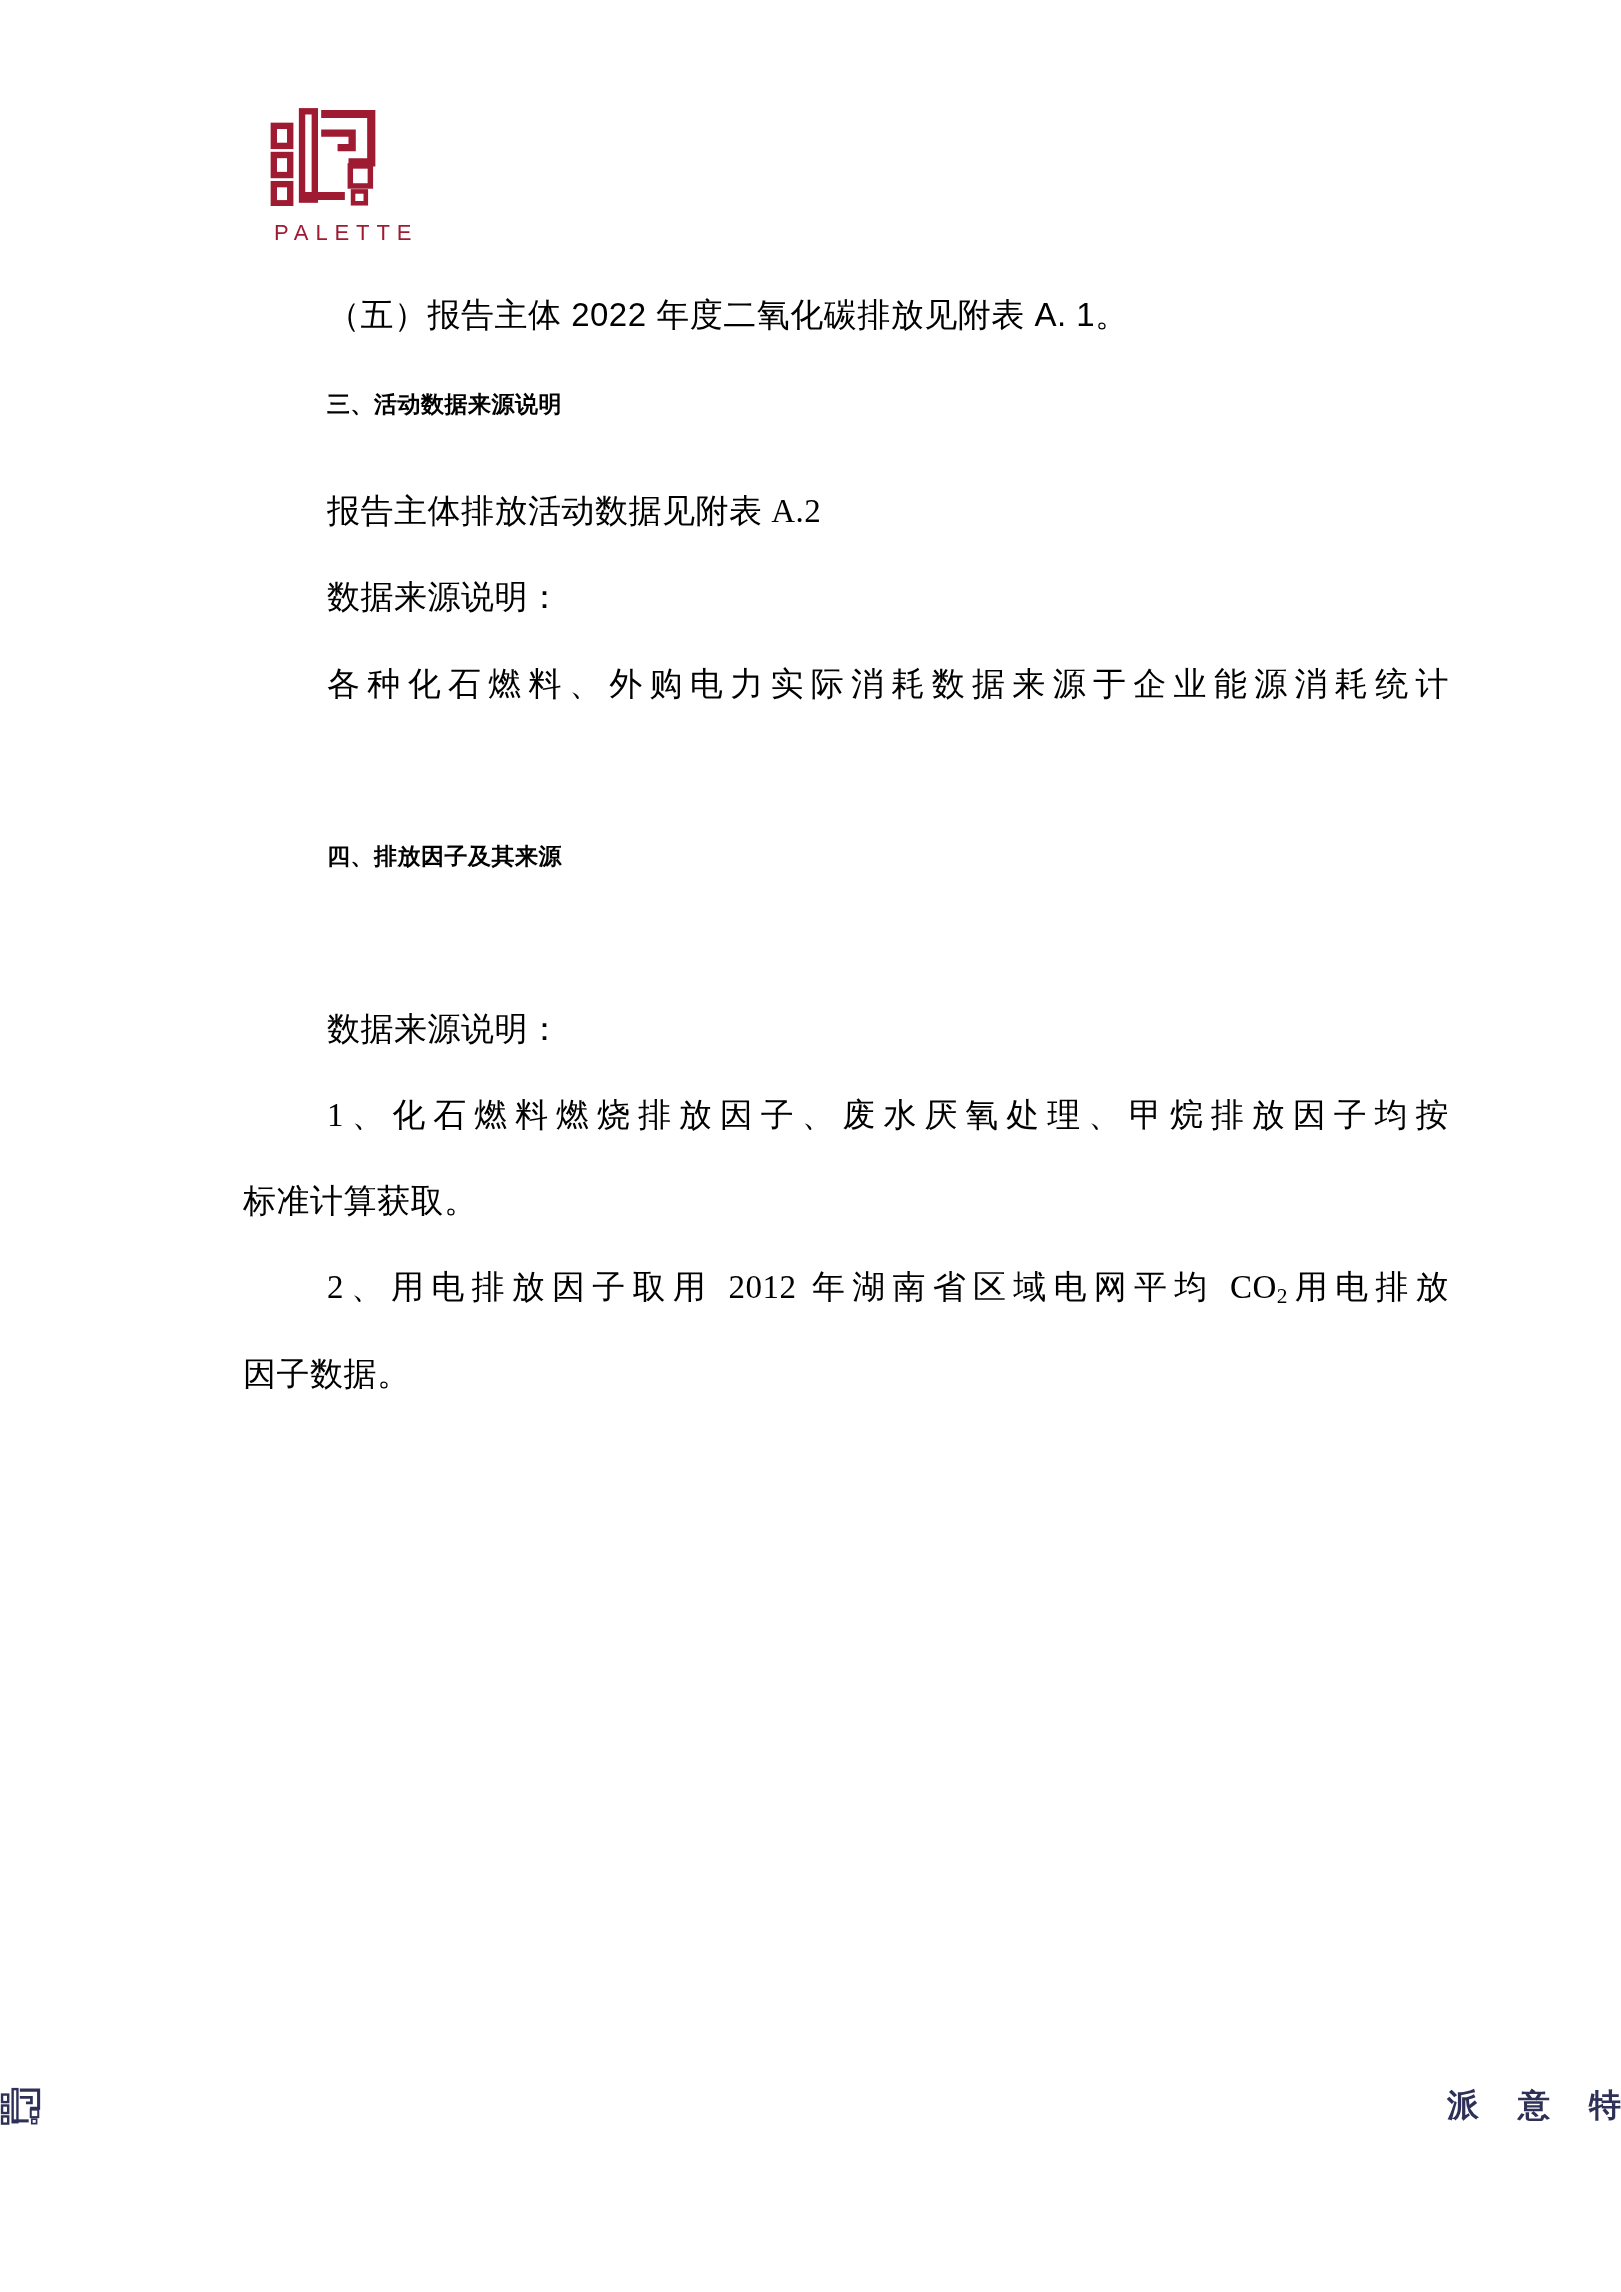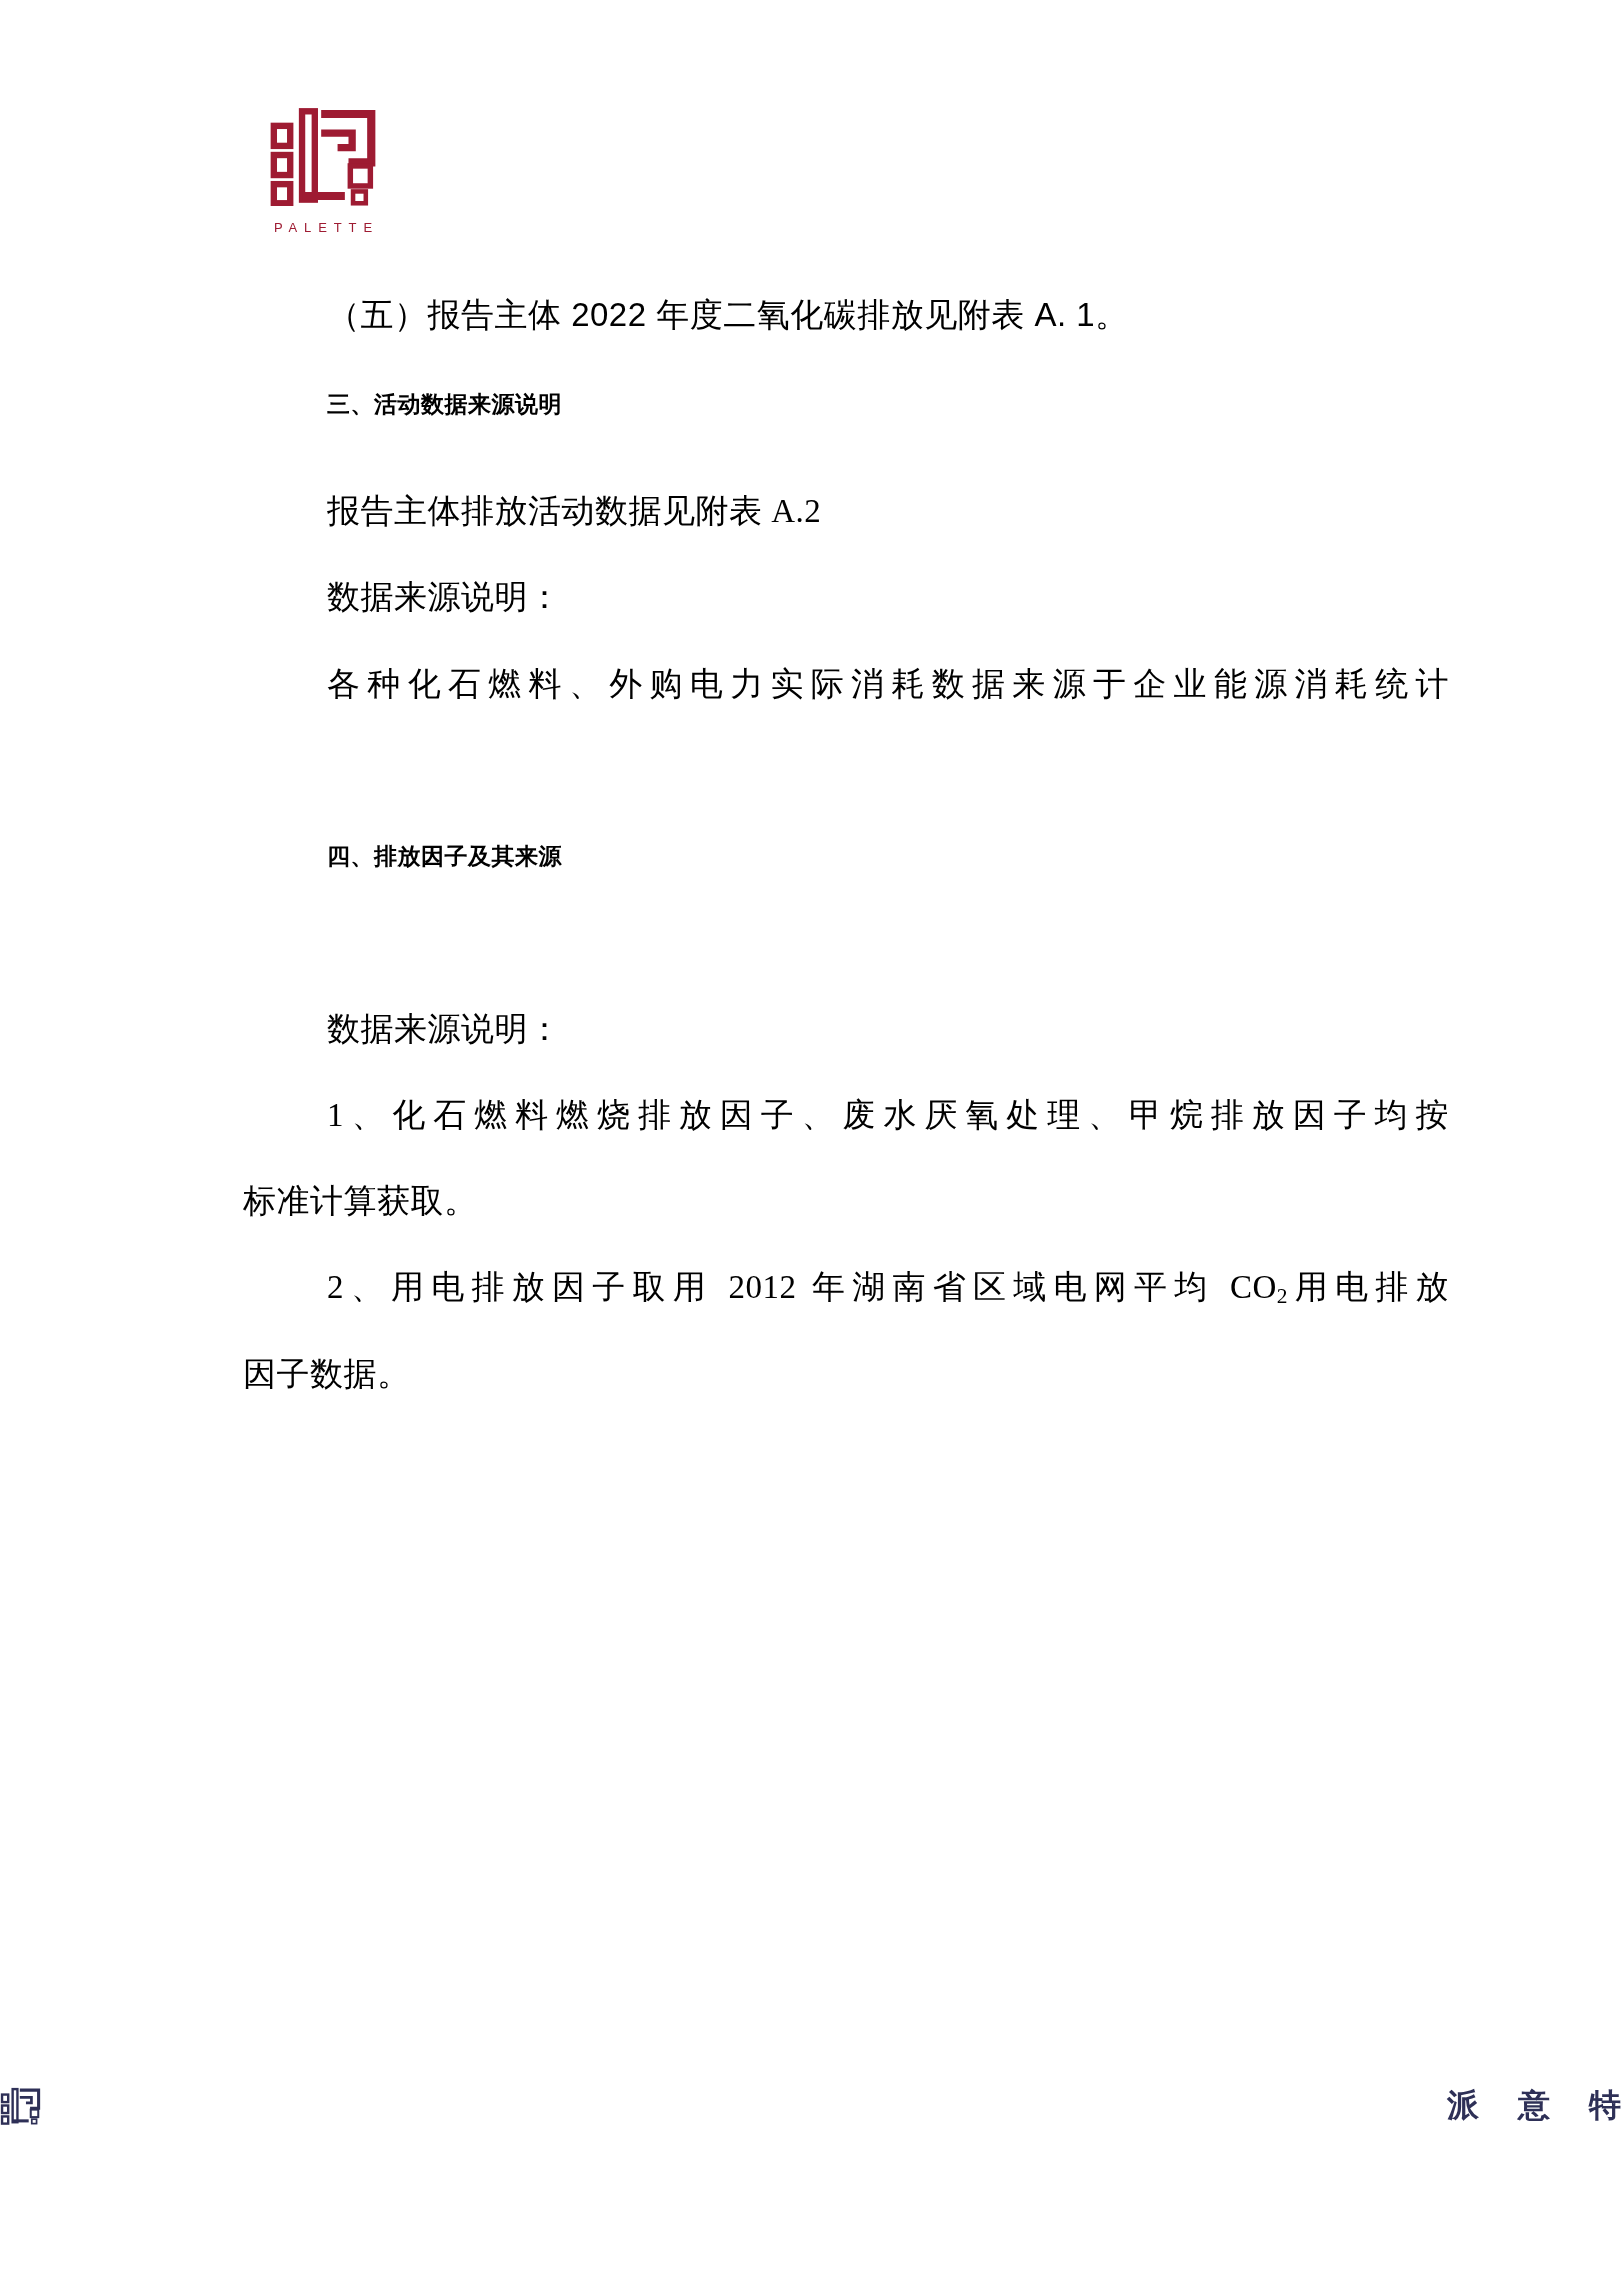--- a/index.html
+++ b/index.html
@@ -19,21 +19,21 @@
   
   .logo {
     position: absolute; left: 267px; top: 104px; width: 112px;
     color: var(--brand-red, #9e1b32);
     text-align: center;
   }
   .logo svg { display: block; width: 110px; height: 102px; margin: 0 auto; }
   .logo-label {
     margin-top: 13.7px;
     font-family: "Liberation Sans", "DejaVu Sans", sans-serif;
-    font-size: 13px; font-weight: 400;
+    font-size: 22px; font-weight: 400;
     letter-spacing: 6.9px; text-indent: 6.9px;
     color: var(--brand-red, #9e1b32);
   }
 
   
   .line {
     position: absolute; left: 243px; width: 1206px;
     font-size: 33px; line-height: 45px;
     letter-spacing: 0.5px;
   }

